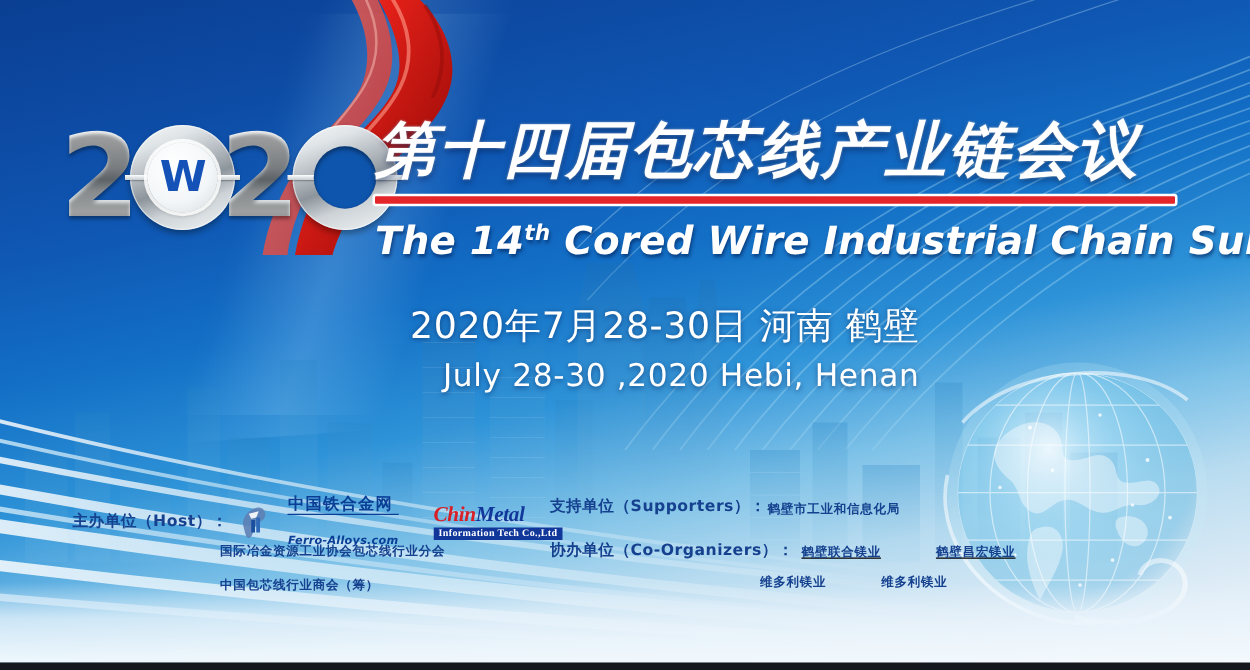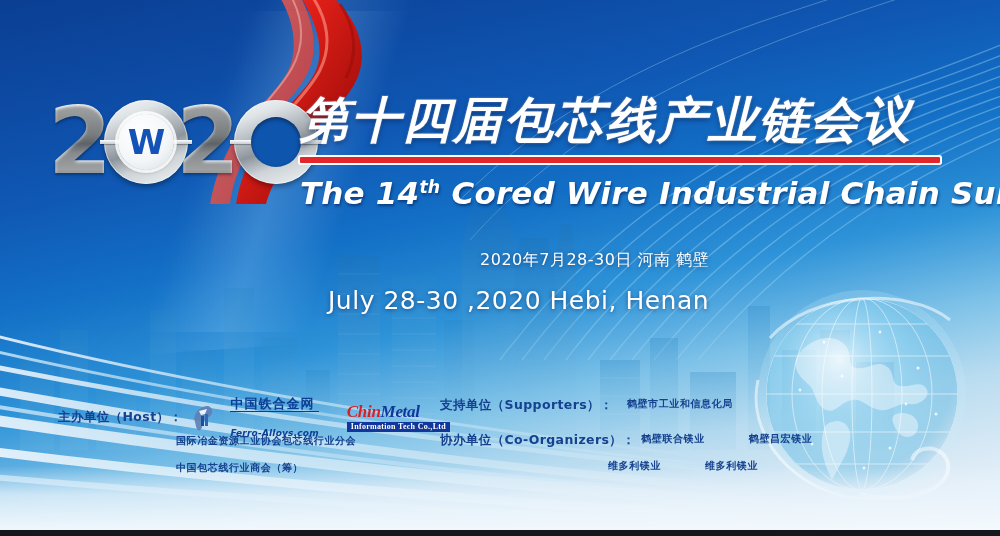--- a/index.html
+++ b/index.html
@@ -124,27 +124,27 @@
     font-family:"DejaVu Sans","Liberation Sans",sans-serif;
     font-style:italic;font-weight:bold;font-size:31px;line-height:40px;color:#ffffff;
     white-space:nowrap;letter-spacing:.2px;
     text-shadow:1px 2px 3px rgba(0,30,85,.6);
   }
   .en-title sup{font-size:.56em;vertical-align:super;}
 
   
   #date-block{position:absolute;left:328px;top:243px;}
   .date-cn{
-    font-size:16px;line-height:34px;color:#ffffff;letter-spacing:.5px;white-space:nowrap;
+    font-size:29px;line-height:34px;color:#ffffff;letter-spacing:.5px;white-space:nowrap;
     text-shadow:0 1px 4px rgba(0,30,85,.55);
     text-align:right;
   }
   .date-en{
     font-size:25px;line-height:34px;color:#ffffff;letter-spacing:.5px;white-space:nowrap;
-    margin-top:7px;text-shadow:0 1px 4px rgba(0,30,85,.55);
+    margin-top:7px;text-shadow:0 1px 4px rgba(0,30,85,.55);text-align:right;
   }
 
   
   .spon-label{
     font-size:12.5px;font-weight:bold;color:#15418f;letter-spacing:.4px;white-space:nowrap;
   }
   .spon-val{
     font-size:10px;font-weight:bold;color:#15418f;letter-spacing:.6px;white-space:nowrap;
   }
 
@@ -164,24 +164,24 @@
   .cm-main .r{color:#d81f26;}
   .cm-main .b{color:#12379a;}
   .cm-sub{
     margin-top:2px;background:#12379a;color:#fff;font-size:8px;font-weight:bold;
     letter-spacing:.3px;padding:1px 4px;white-space:nowrap;text-align:right;
   }
 
   #host-org1{position:absolute;left:176px;top:434px;}
   #host-org2{position:absolute;left:176px;top:461px;}
 
-  #sup-row{position:absolute;left:440px;top:397px;display:flex;align-items:flex-start;gap:14px;}
-  #co-row{position:absolute;left:440px;top:432px;display:flex;align-items:flex-start;gap:6px;}
+  #sup-row{position:absolute;left:440px;top:397px;display:flex;align-items:flex-end;gap:1px;}
+  #co-row{position:absolute;left:440px;top:432px;display:flex;align-items:flex-end;gap:6px;}
   #co-row2{position:absolute;left:608px;top:459px;display:flex;gap:44px;}
-  .co-cols{display:flex;gap:44px;}
+  .co-cols{display:flex;gap:44px;text-decoration:underline;}
 </style>
 </head>
 <body>
 
 <div id="banner">
 
   <div class="bg">
 
     <div class="glow-streak"></div>
     <div class="glow-streak2"></div>

